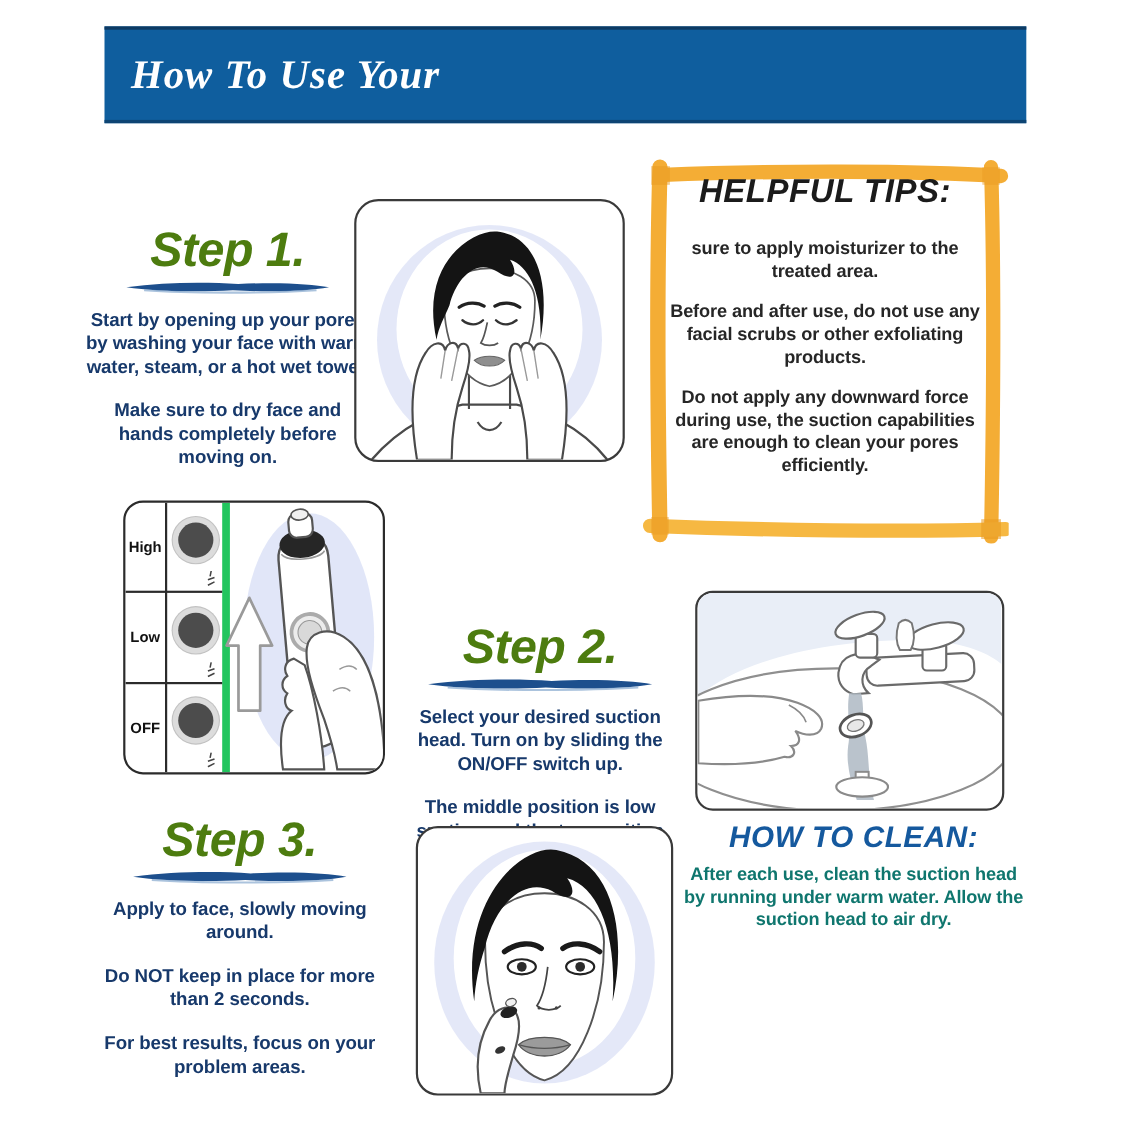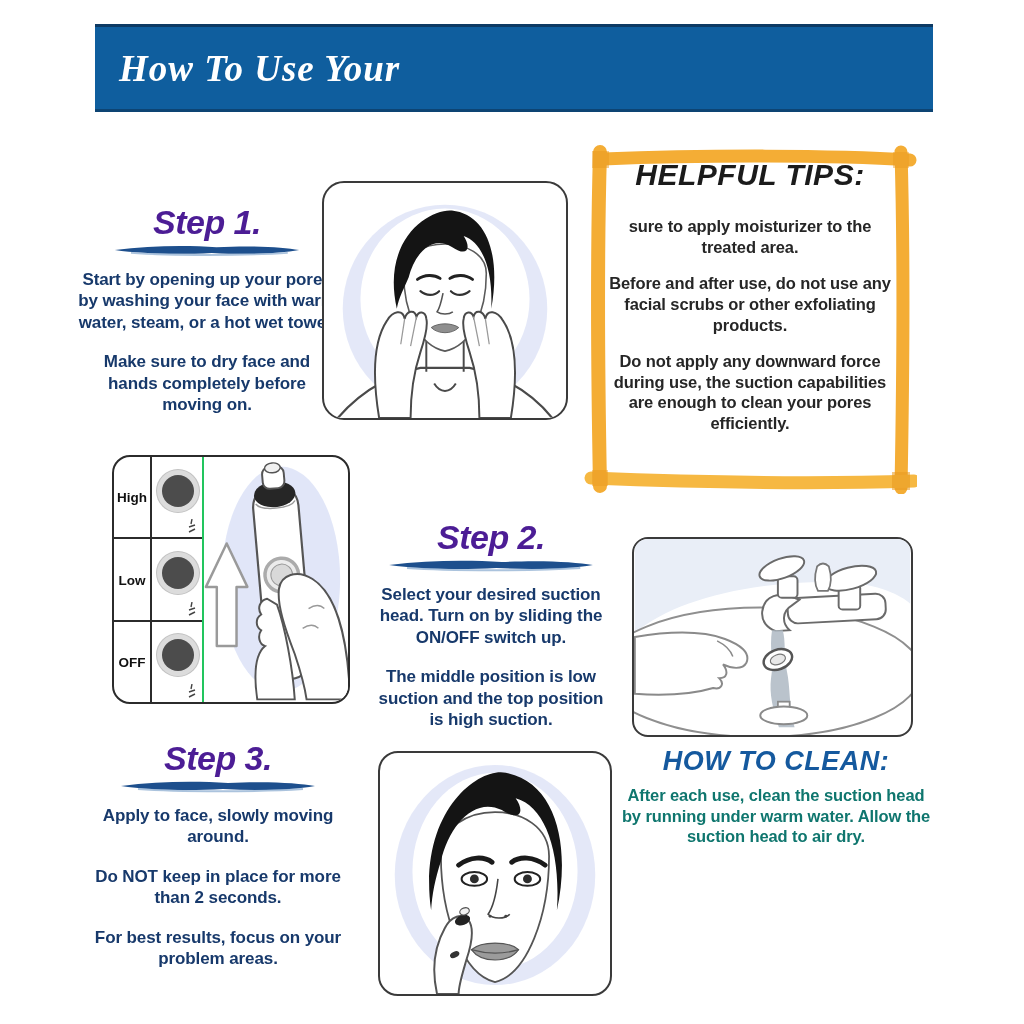--- a/index.html
+++ b/index.html
@@ -8,46 +8,46 @@
 
   
   .banner{position:absolute;left:95px;top:24px;width:838px;height:88px;
           background:#0f5e9e;border-top:3px solid #0d3a63;border-bottom:3px solid #0d4473;
           display:flex;align-items:center;box-sizing:border-box;}
   .banner-title{font-family:"Liberation Serif",serif;font-style:italic;font-weight:bold;
                 color:#ffffff;font-size:37px;padding-left:24px;letter-spacing:1px;}
 
   
   .step{position:absolute;text-align:center;}
-  .step-h{margin:0 0 2px 0;font-size:34px;font-style:italic;font-weight:bold;color:#4c1d95;letter-spacing:-0.5px;}
+  .step-h{margin:0 0 2px 0;font-size:44px;font-style:italic;font-weight:bold;color:#4d7c0f;letter-spacing:-0.5px;}
   .brush{display:block;margin:0 auto 12px auto;}
   .step p{margin:0 0 18px 0;font-size:17px;font-weight:bold;color:#17396b;line-height:1.26;letter-spacing:-0.1px;}
   .step1{left:78px;top:203px;width:258px;}
-  .step2{left:371px;top:518px;width:240px;}
+  .step2{left:371px;top:564px;width:240px;}
   .step3{left:86px;top:739px;width:264px;}
 
   
   .frame{position:absolute;border:2px solid #3a3a3a;border-radius:22px;background:#ffffff;overflow:hidden;box-sizing:border-box;}
   .face1{left:322px;top:181px;width:246px;height:239px;}
   .faucet{left:632px;top:537px;width:281px;height:200px;border-radius:16px;}
   .face2{left:378px;top:751px;width:234px;height:245px;border-radius:20px;}
   .frame svg{display:block;width:100%;height:100%;}
 
   
   .tips{position:absolute;left:583px;top:142px;width:334px;height:352px;}
   .tips-frame{position:absolute;left:0;top:0;width:100%;height:100%;}
   .tips-inner{position:absolute;left:26px;top:16px;width:282px;text-align:center;}
   .tips-title{margin:0 0 24px 0;font-size:30px;font-style:italic;font-weight:bold;color:#1b1b1b;letter-spacing:0.5px;}
   .tips-inner p{margin:8px 0 16px 0;font-size:16.5px;font-weight:600;color:#262626;line-height:1.25;letter-spacing:-0.1px;}
 
   
   .devbox{position:absolute;left:112px;top:455px;width:238px;height:249px;border:2.5px solid #2b2b2b;
           border-radius:18px;background:#fff;box-sizing:border-box;overflow:hidden;}
-  .dev-left{position:absolute;left:0;top:0;width:88px;height:100%;border-right:2px solid #22c55e;
-            display:flex;flex-direction:column;justify-content:flex-end;}
+  .dev-left{position:absolute;left:0;top:0;width:88px;height:100%;border-right:7px solid #22c55e;
+            display:flex;flex-direction:column;}
   .dev-divider{position:absolute;left:36px;top:0;bottom:0;width:2px;background:#2b2b2b;}
   .dev-row{flex:1;position:relative;border-bottom:2px solid #2b2b2b;}
   .dev-row:last-child{border-bottom:none;text-decoration:underline;}
   .dev-label{position:absolute;left:0;top:50%;transform:translateY(-50%);width:36px;text-align:center;
              font-size:13.5px;font-weight:bold;color:#111;}
   .dev-btn{position:absolute;left:48px;top:42%;transform:translateY(-50%);width:32px;height:32px;border-radius:50%;
            background:#4c4c4c;box-shadow:0 0 0 5px #dcdcdc,0 0 0 6px #c2c2c2;}
   .spark{position:absolute;right:5px;bottom:4px;}
   .dev-right{position:absolute;left:88px;top:0;width:148px;height:244px;}
 

